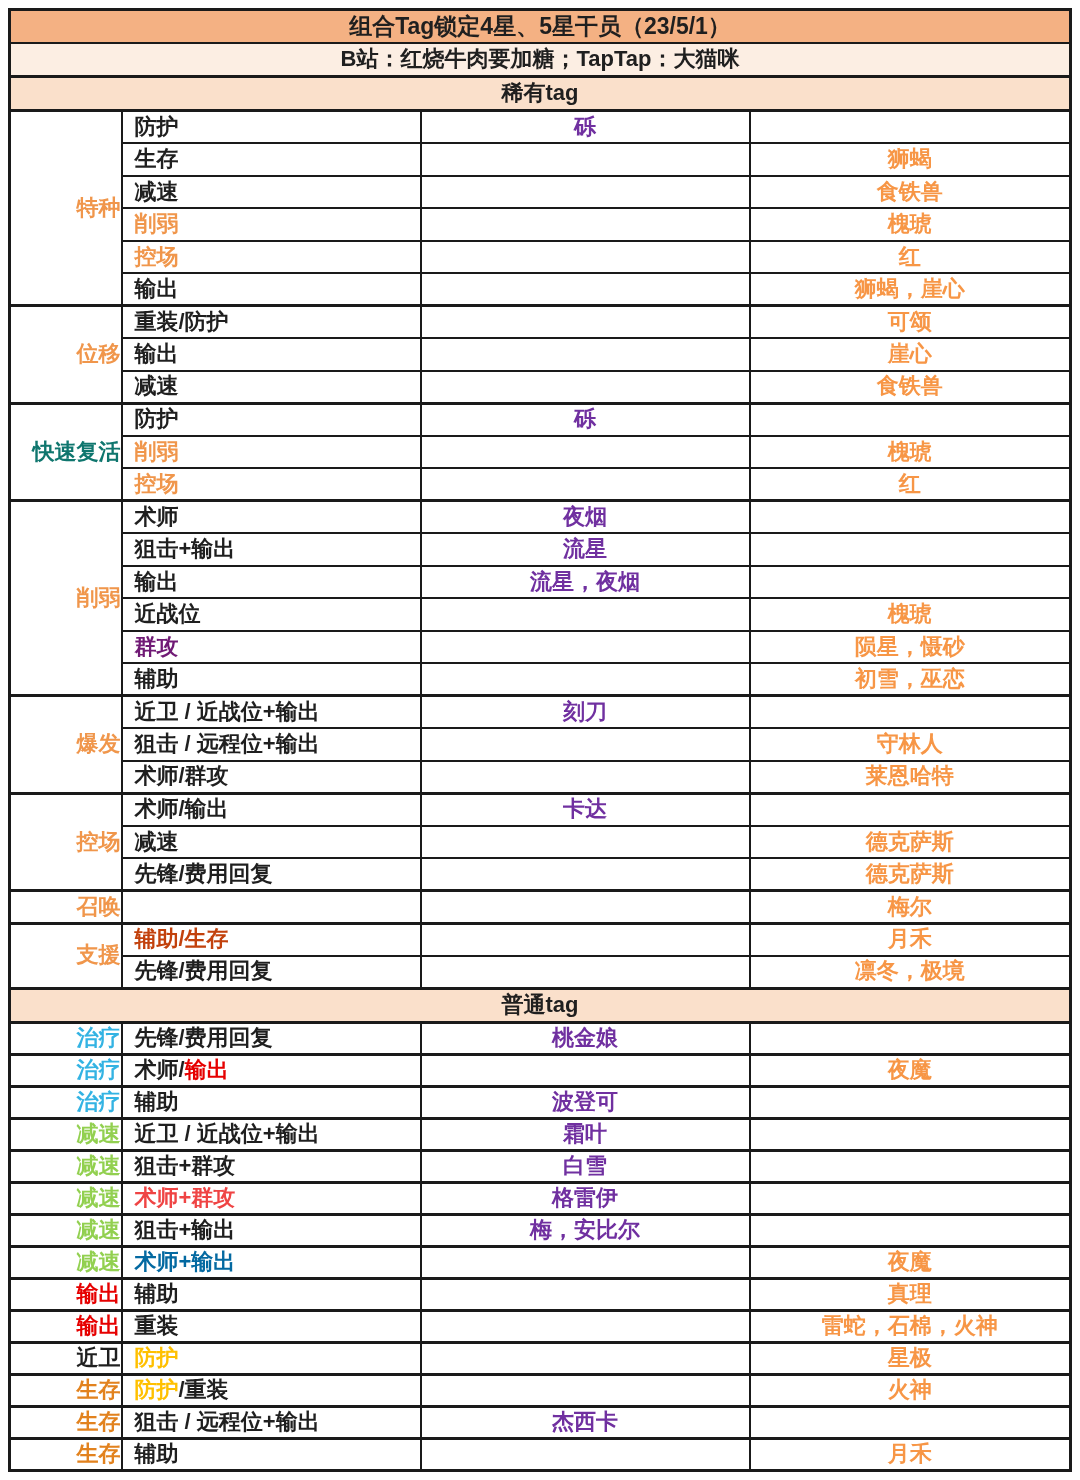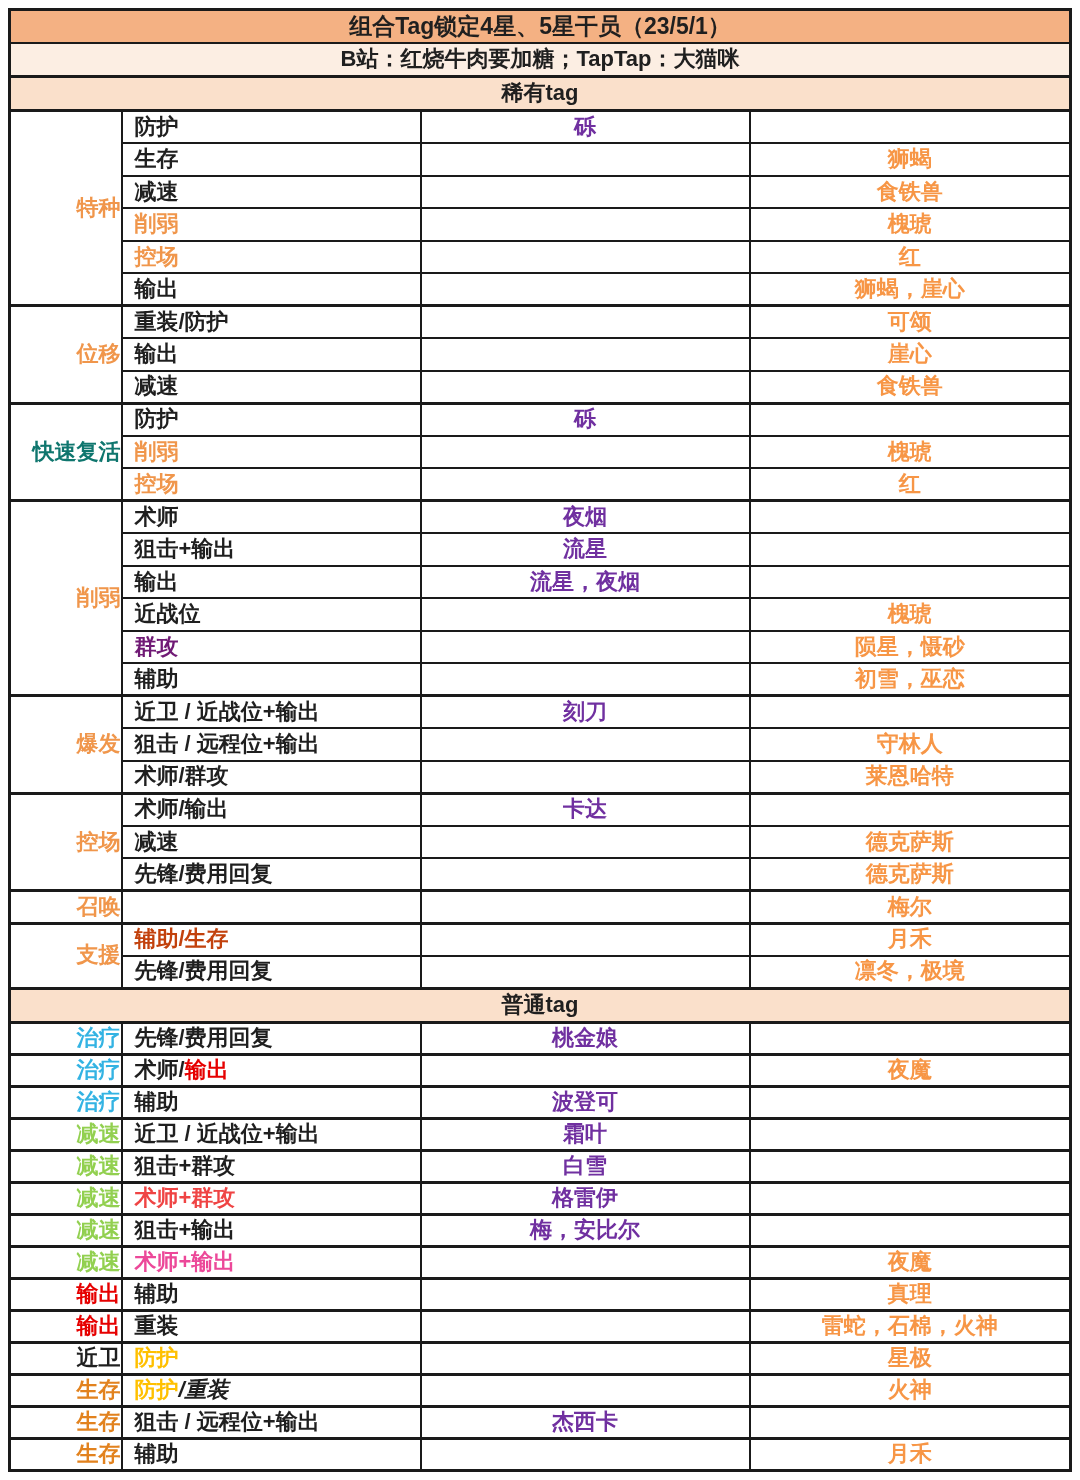--- a/index.html
+++ b/index.html
@@ -252,21 +252,21 @@
           <td class="s5"></td>
         </tr>
         <tr class="cr gs">
           <td class="cat" rowspan="1" style="color: rgb(146, 208, 80);">减速</td>
           <td class="tag"><span style="color: rgb(31, 31, 31);">狙击+输出</span></td>
           <td class="s4">梅，安比尔</td>
           <td class="s5"></td>
         </tr>
         <tr class="cr gs">
           <td class="cat" rowspan="1" style="color: rgb(146, 208, 80);">减速</td>
-          <td class="tag"><span style="color: #ec4899;">术师+输出</span></td>
+          <td class="tag"><span style="color: #0369a1;">术师+输出</span></td>
           <td class="s4"></td>
           <td class="s5">夜魔</td>
         </tr>
         <tr class="cr gs">
           <td class="cat" rowspan="1" style="color: rgb(230, 0, 0);">输出</td>
           <td class="tag"><span style="color: rgb(31, 31, 31);">辅助</span></td>
           <td class="s4"></td>
           <td class="s5">真理</td>
         </tr>
         <tr class="cr gs">
@@ -276,21 +276,21 @@
           <td class="s5">雷蛇，石棉，火神</td>
         </tr>
         <tr class="cr gs">
           <td class="cat" rowspan="1" style="color: rgb(31, 31, 31);">近卫</td>
           <td class="tag"><span style="color: rgb(255, 192, 0);">防护</span></td>
           <td class="s4"></td>
           <td class="s5">星极</td>
         </tr>
         <tr class="cr gs">
           <td class="cat" rowspan="1" style="color: rgb(226, 130, 30);">生存</td>
-          <td class="tag"><span style="color: rgb(255, 192, 0);">防护</span><span style="color: rgb(31, 31, 31); font-style: italic;">/重装</span></td>
+          <td class="tag"><span style="color: rgb(255, 192, 0);">防护</span><span style="color: rgb(31, 31, 31);">/重装</span></td>
           <td class="s4"></td>
           <td class="s5">火神</td>
         </tr>
         <tr class="cr gs">
           <td class="cat" rowspan="1" style="color: rgb(226, 130, 30);">生存</td>
           <td class="tag"><span style="color: rgb(31, 31, 31);">狙击 / 远程位+输出</span></td>
           <td class="s4">杰西卡</td>
           <td class="s5"></td>
         </tr>
         <tr class="cr gs">

